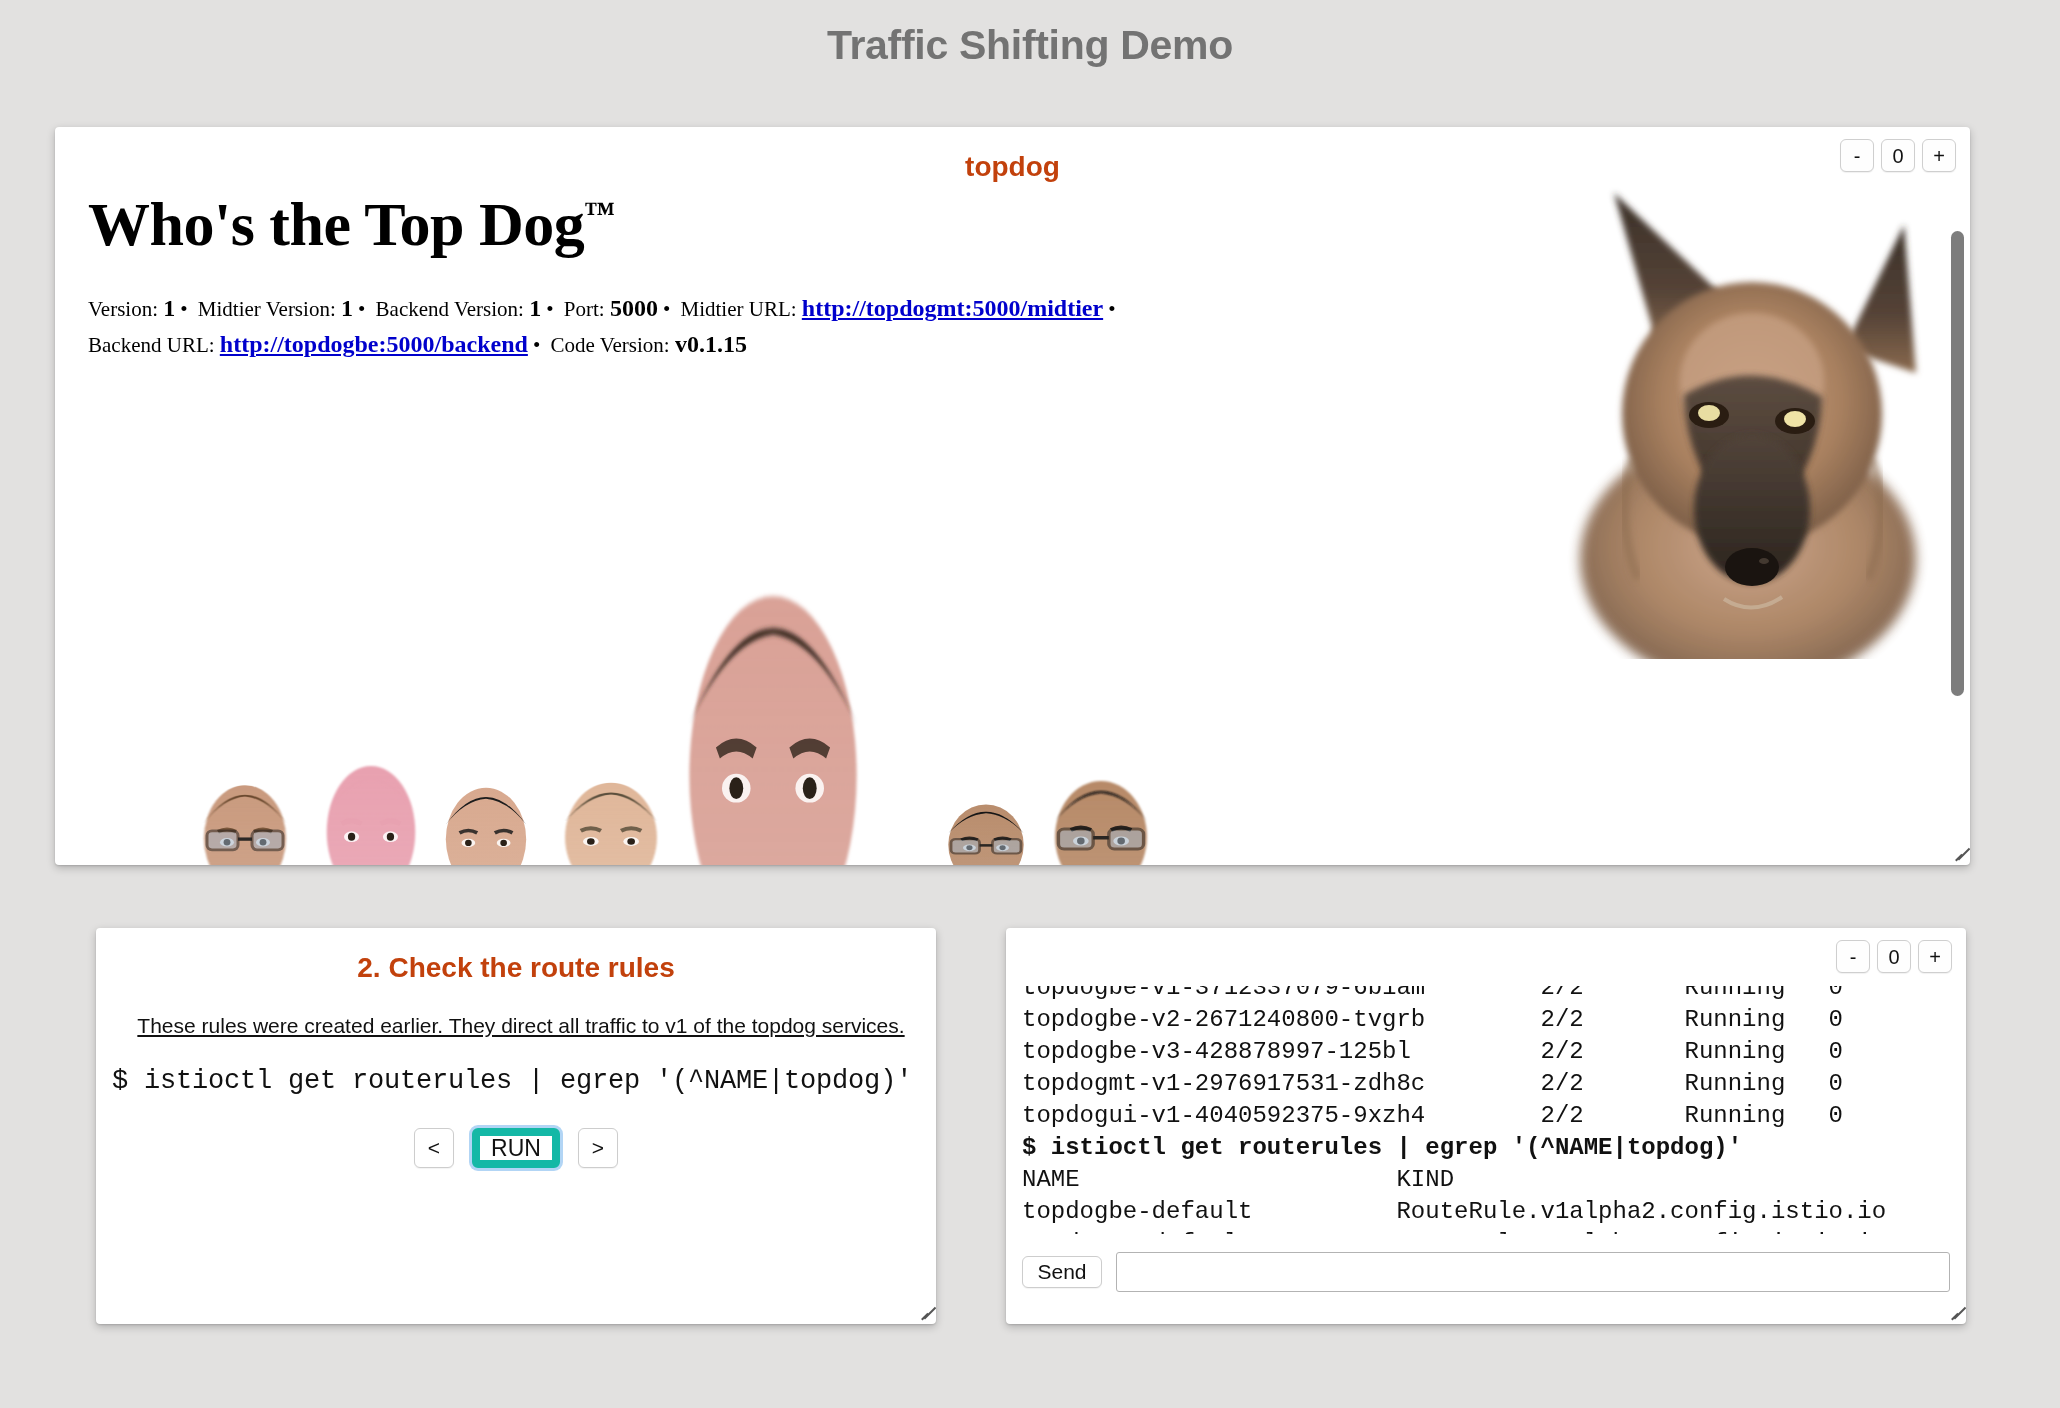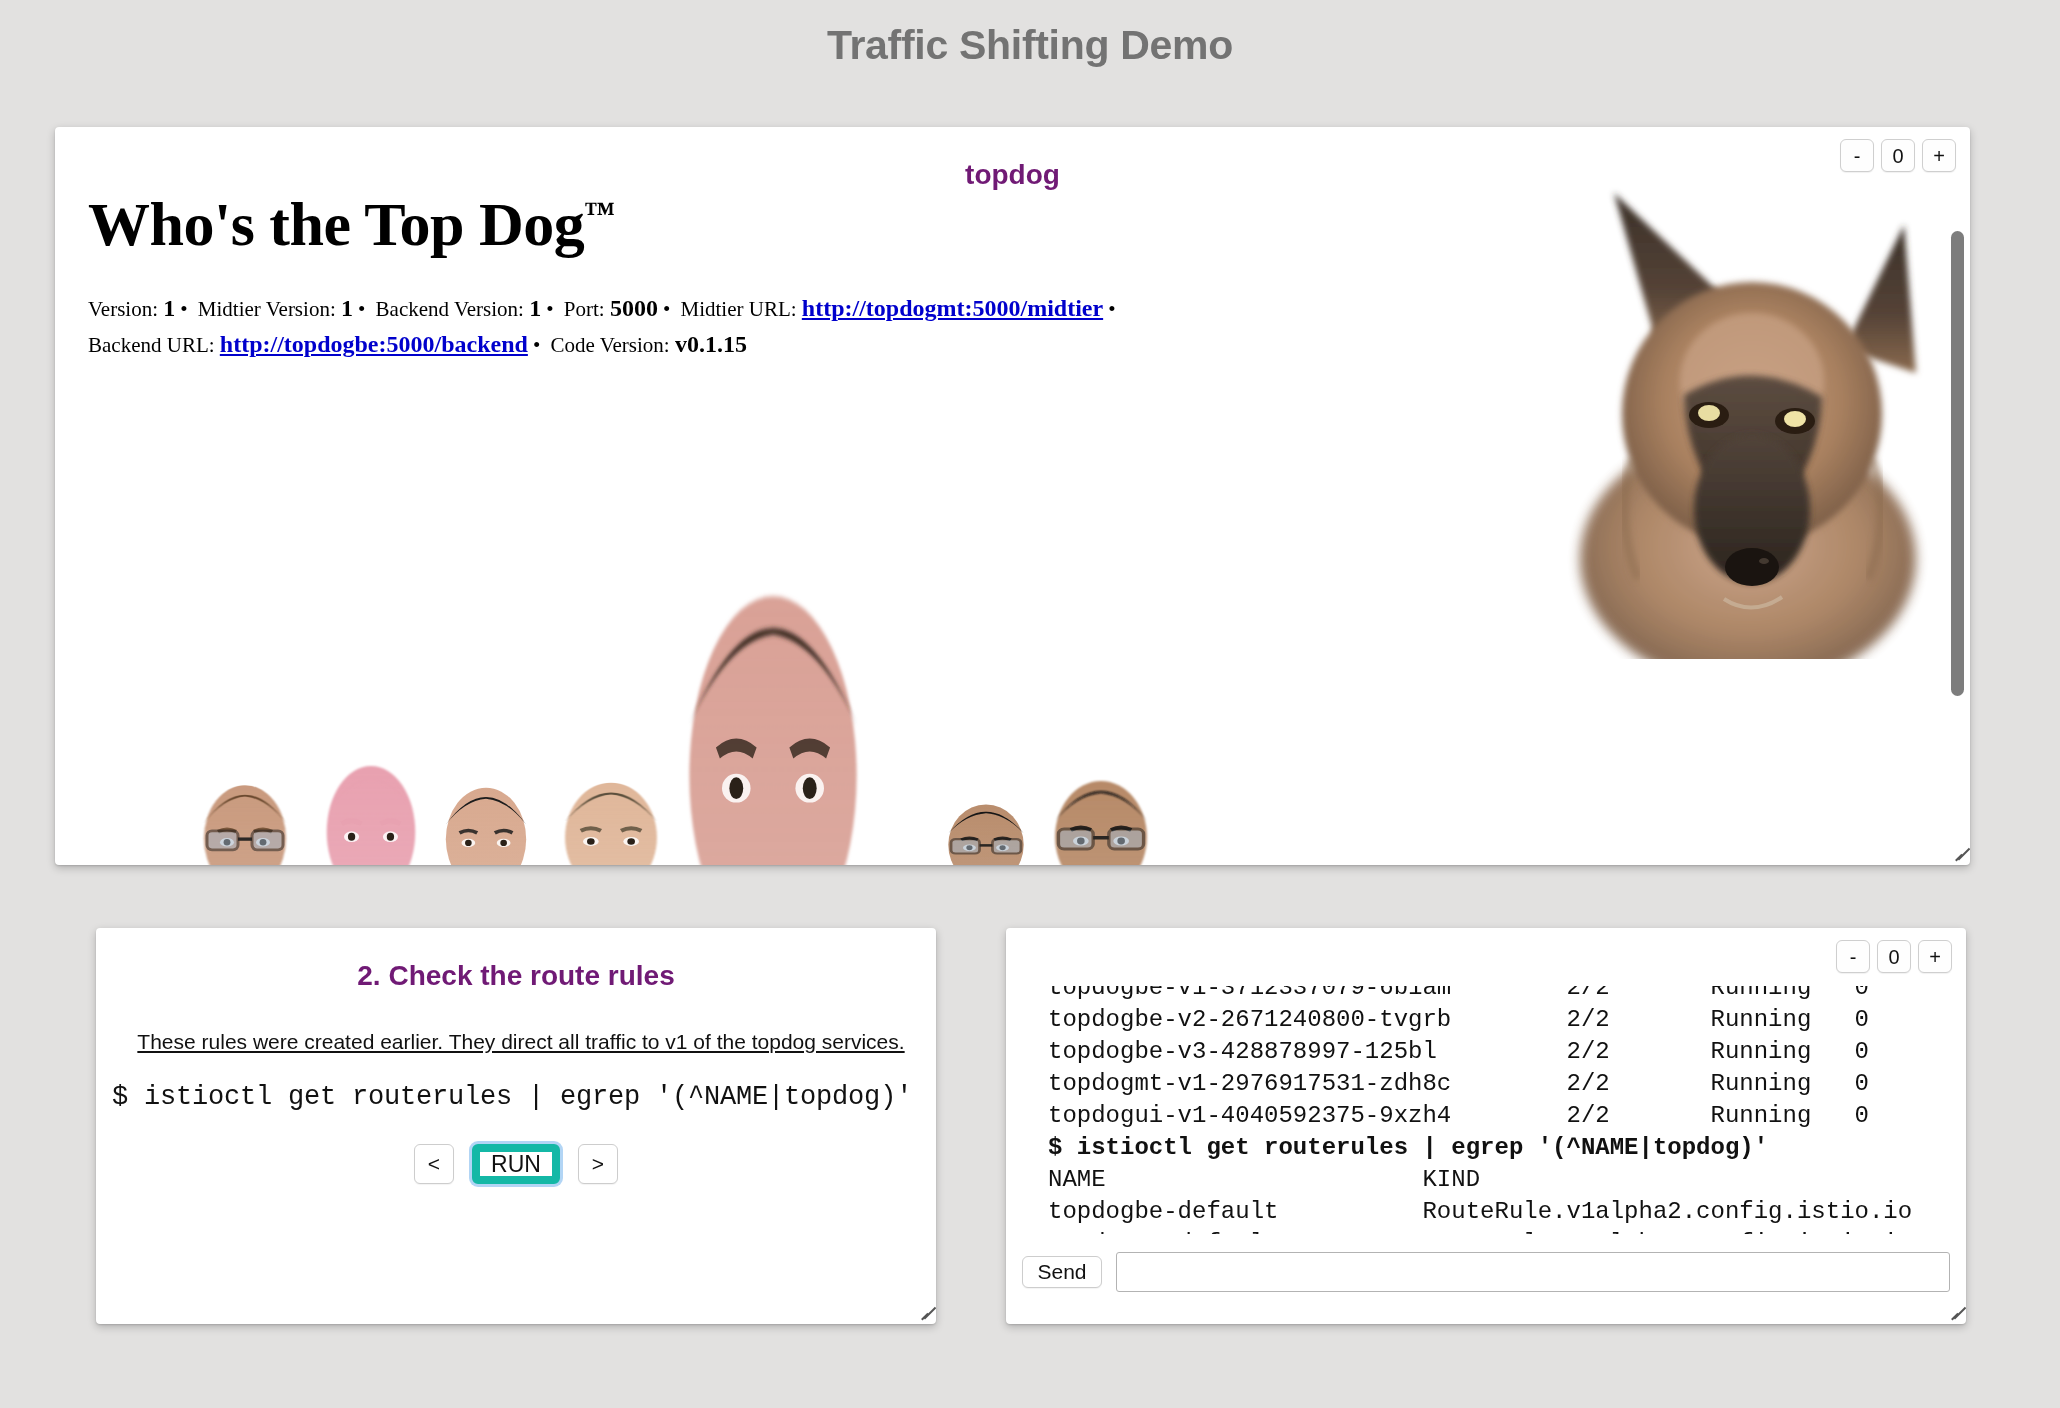--- a/index.html
+++ b/index.html
@@ -25,24 +25,24 @@
   
   .panel {
     position: absolute;
     background: #ffffff;
     border-radius: 4px;
     box-shadow: 0 3px 9px rgba(0,0,0,0.22), 0 1px 2px rgba(0,0,0,0.13);
     overflow: hidden;
   }
   .panel-title {
     text-align: center;
-    color: #701a75;
+    color: #c2410c;
     font-weight: bold;
     font-size: 28px;
-    margin: 16px;
+    margin: 8px;
     padding-top: 16px;
     font-family: "Liberation Sans", sans-serif;
   }
   .zoom-controls {
     position: absolute;
     top: 12px; right: 14px;
     display: flex;
     gap: 7px;
     z-index: 6;
   }
@@ -212,21 +212,21 @@
     left: 16px; right: 8px;
     top: 58px;
     height: 248px;
     overflow: hidden;
     font-family: "Liberation Mono", monospace;
     font-size: 24px;
     line-height: 32px;
     color: #111;
     white-space: pre;
   }
-  #bash-output .line { display: block; margin-left: 26px; }
+  #bash-output .line { display: block; }
   #bash-output .line.bold { font-weight: bold; }
   #bash-output .clip-top { margin-top: -14px; }
   #bash-input-row {
     position: absolute;
     left: 16px; right: 16px;
     bottom: 32px;
     display: flex;
     align-items: center;
     gap: 14px;
   }

